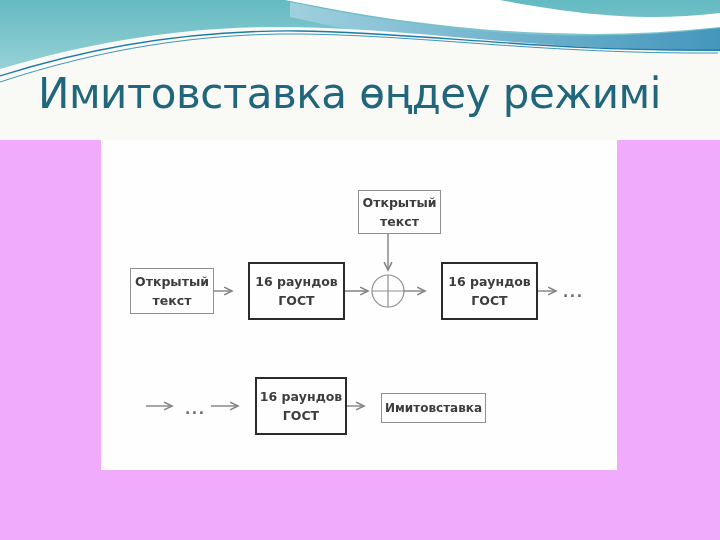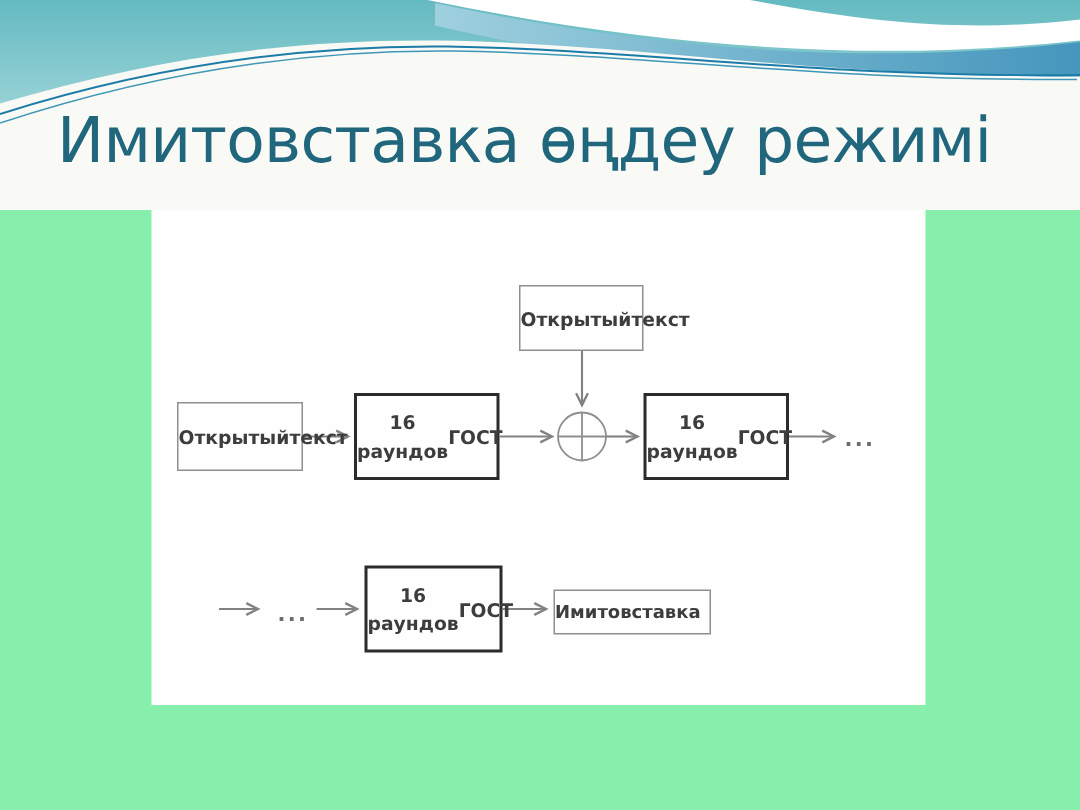--- a/index.html
+++ b/index.html
@@ -1,36 +1,36 @@
 <!DOCTYPE html>
 <html><head>
 <meta charset="utf-8">
 <style>
   html,body { margin:0; padding:0; background:#e6e6e6; }
   .slide {
     position:relative; width:720px; height:540px; overflow:hidden;
-    background:#86efac;
+    background:#f0abfc;
     font-family:"DejaVu Sans","Liberation Sans",sans-serif;
   }
   .header-svg { position:absolute; left:0; top:0; display:block; }
   .title {
     position:absolute; left:38px; top:68px; margin:0;
     font-size:42px; font-weight:400; letter-spacing:-0.5px;
     color:#20667c; white-space:nowrap; line-height:52px;
   }
   .diagram {
     position:absolute; left:101px; top:140px; width:516px; height:330px;
     background:#fefefe;
   }
   .diagram > svg { position:absolute; left:0; top:0; }
   .dbox {
     position:absolute; box-sizing:border-box; background:#fefefe;
-    display:flex; flex-direction:row; align-items:center; 
+    display:flex; flex-direction:column; align-items:center; justify-content:center;
     color:#3d3d3d; font-weight:bold; text-align:center;
-    font-size:12.5px; line-height:19px;
+    font-size:12.5px; line-height:19px;margin-left:12px;
   }
   .dbox.thin  { border:1.5px solid #8f8f8f; }
   .dbox.thick { border:2.5px solid #2b2b2b; }
   .box-pl-left  { left:17px;  top:128px; width:84px;  height:46px; }
   .box-gost-1   { left:135px; top:122px; width:97px;  height:58px; }
   .box-pl-top   { left:245px; top:50px;  width:83px;  height:44px; }
   .box-gost-2   { left:328px; top:122px; width:97px;  height:58px; }
   .box-gost-3   { left:142px; top:237px; width:92px;  height:58px; }
   .box-mac      { left:268px; top:253px; width:105px; height:30px; font-size:12px; }
   .conn { stroke:#828282; stroke-width:1.4; fill:none; }

